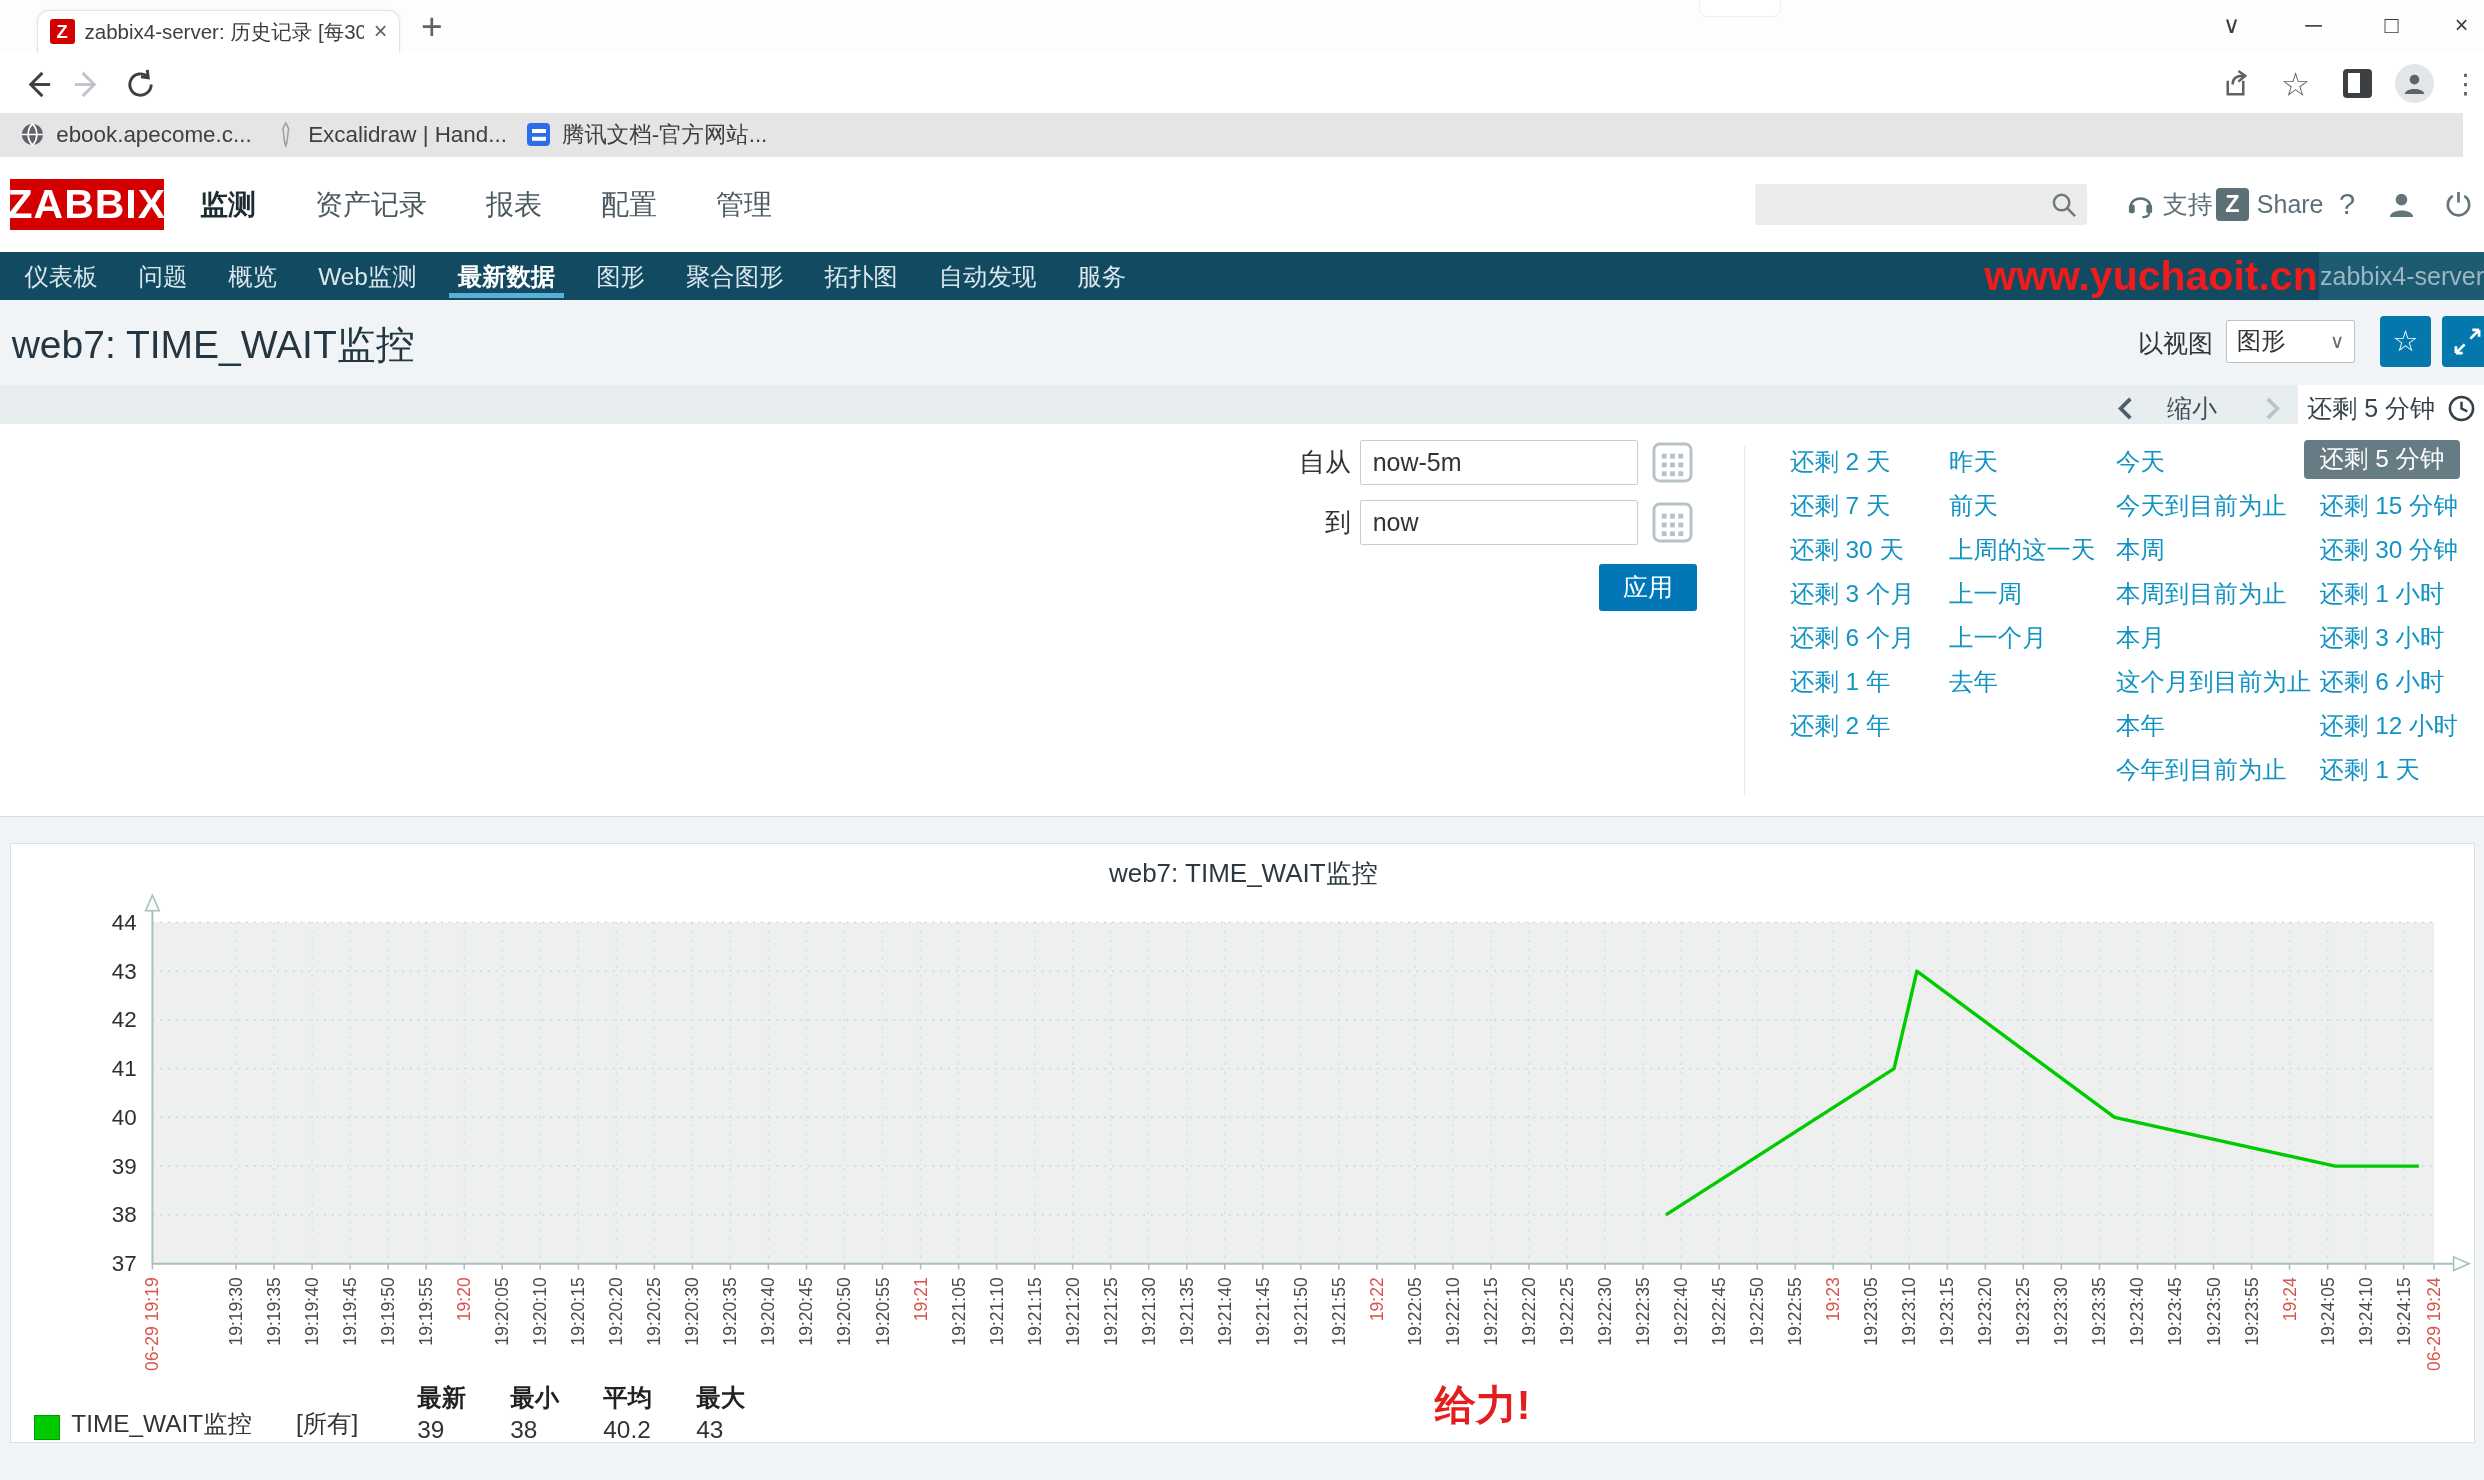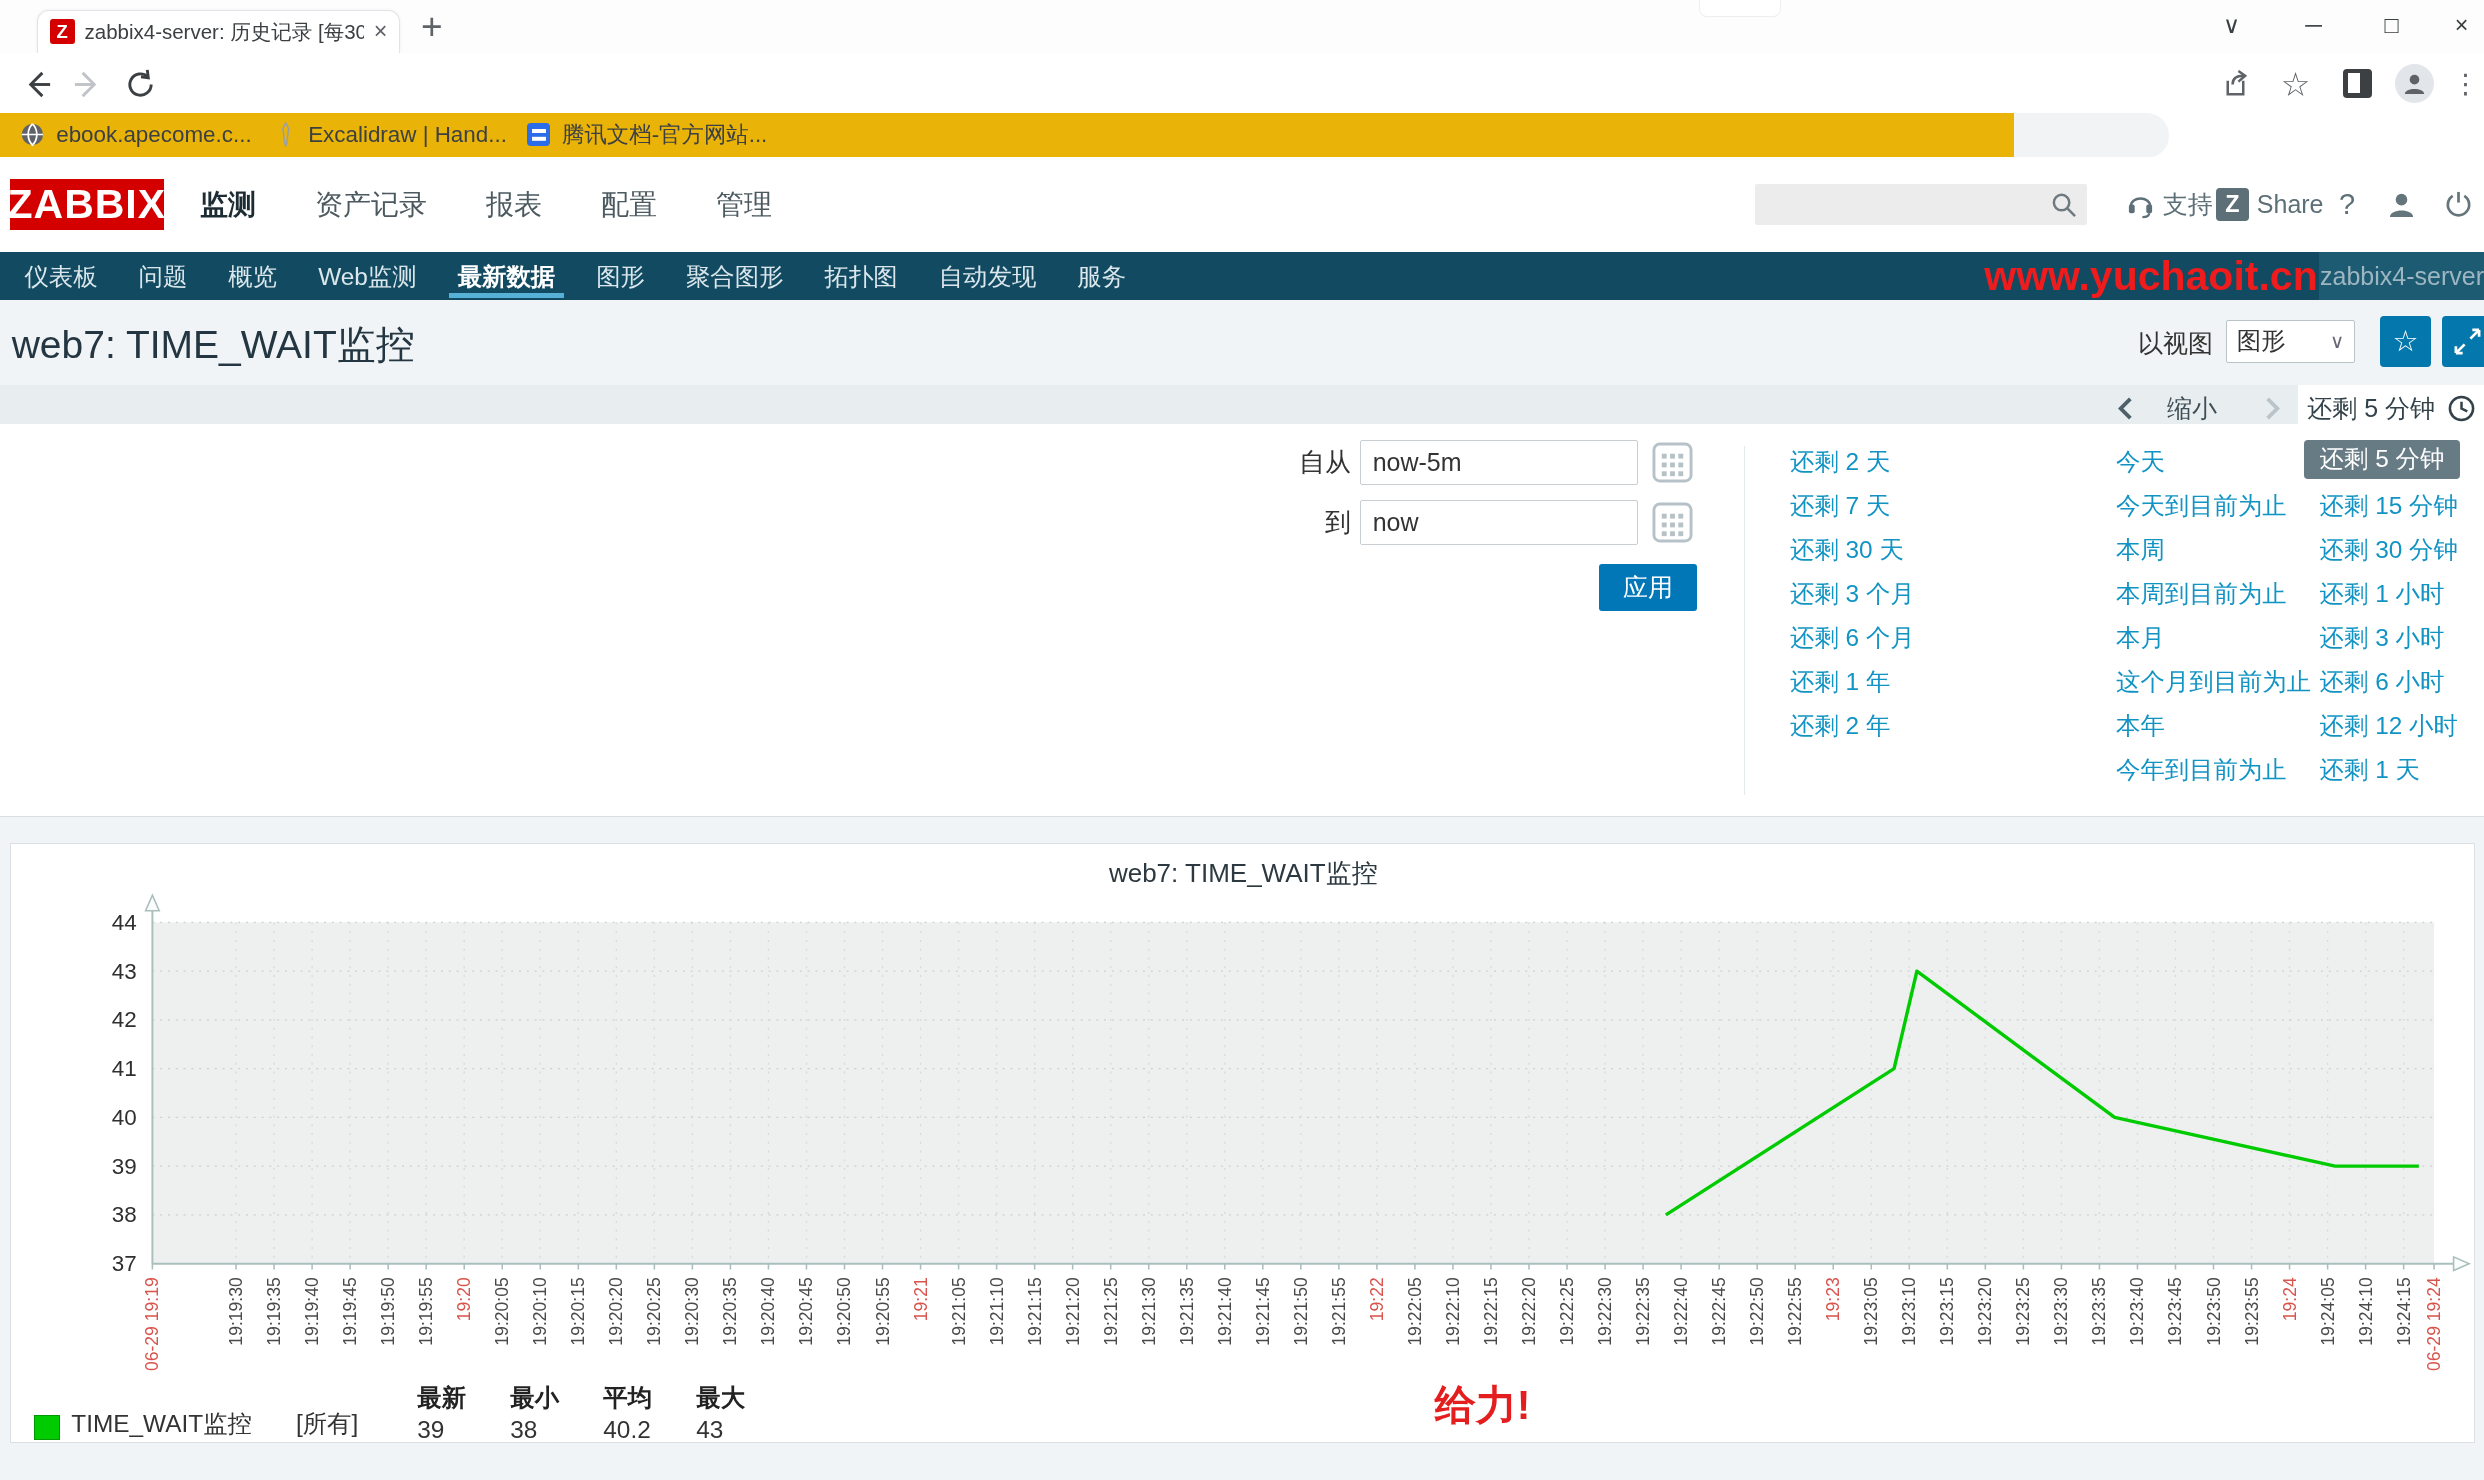--- a/index.html
+++ b/index.html
@@ -24,21 +24,21 @@
   .urlpill{left:178px;top:60px;width:1991px;height:45px;background:#f1f3f4;border-radius:22.4px;
            display:flex;align-items:center;padding:0 19.5px;box-sizing:border-box}
   .sec-label{font-size:23.4px;color:#5f6368;margin:0 9.8px 0 7.8px}
   .url-div{width:1px;height:25px;background:#dadce0;margin-right:13.7px}
   .url-text{font-size:24.4px;color:#202124;white-space:nowrap}
   .sidepanel-icon{width:29px;height:29px;background:#3c4043;border-radius:3.9px;position:relative}
   .sidepanel-icon::after{content:"";position:absolute;left:4.9px;top:4.9px;width:11.7px;height:19.5px;background:#fff}
   .avatar{width:39px;height:39px;border-radius:50%;background:#e2e6ea;display:flex;align-items:center;justify-content:center}
   .dots{font-size:27px;color:#5f6368}
   
-  .bmbar{left:0;top:113px;width:2014px;height:44px;background:#eab308;border-bottom:1px solid #e4e6e8}
+  .bmbar{left:0;top:113px;width:2463px;height:44px;background:#e5e5e5;border-bottom:1px solid #e4e6e8}
   .bm{top:0;height:43px;display:flex;align-items:center;gap:11.7px;font-size:22.4px;color:#3c4043}
   .tdoc{width:23.4px;height:23.4px;background:#2b6de9;border-radius:3.9px;position:relative}
   .tdoc::after{content:"";position:absolute;left:4.9px;top:5.9px;width:13.7px;height:3.9px;background:#fff;box-shadow:0 7.8px 0 #fff}
   
   .zheader{left:0;top:157px;width:2485px;height:95px;background:#fff}
   .zlogo{left:9.8px;top:21.5px;width:154px;height:51px;background:#d40000;color:#fff;font-weight:bold;
          font-size:41px;letter-spacing:1px;display:flex;align-items:center;justify-content:center}
   .mainnav{left:200px;top:0;height:95px;display:flex;gap:59px;align-items:center;font-size:28px;color:#4c5a60}
   .mainnav .active{color:#1d2b33;font-weight:600}
   .gsearch{left:1755px;top:27px;width:332px;height:41px;background:#ececec;border-radius:2px;display:flex;align-items:center;justify-content:flex-end;padding-right:9.8px;box-sizing:border-box}
@@ -320,20 +320,28 @@
     </div>
     <div class="abs applybtn">应用</div>
     <div class="qcol" id="qcol0" style="left:1790px">
         <a class="qlink">还剩 2 天</a>
         <a class="qlink">还剩 7 天</a>
         <a class="qlink">还剩 30 天</a>
         <a class="qlink">还剩 3 个月</a>
         <a class="qlink">还剩 6 个月</a>
         <a class="qlink">还剩 1 年</a>
         <a class="qlink">还剩 2 年</a>
+      </div>
+    <div class="qcol" id="qcol1" style="left:1949px">
+        <a class="qlink">昨天</a>
+        <a class="qlink">前天</a>
+        <a class="qlink">上周的这一天</a>
+        <a class="qlink">上一周</a>
+        <a class="qlink">上一个月</a>
+        <a class="qlink">去年</a>
       </div>
     <div class="qcol" id="qcol2" style="left:2116px">
         <a class="qlink">今天</a>
         <a class="qlink">今天到目前为止</a>
         <a class="qlink">本周</a>
         <a class="qlink">本周到目前为止</a>
         <a class="qlink">本月</a>
         <a class="qlink">这个月到目前为止</a>
         <a class="qlink">本年</a>
         <a class="qlink">今年到目前为止</a>

